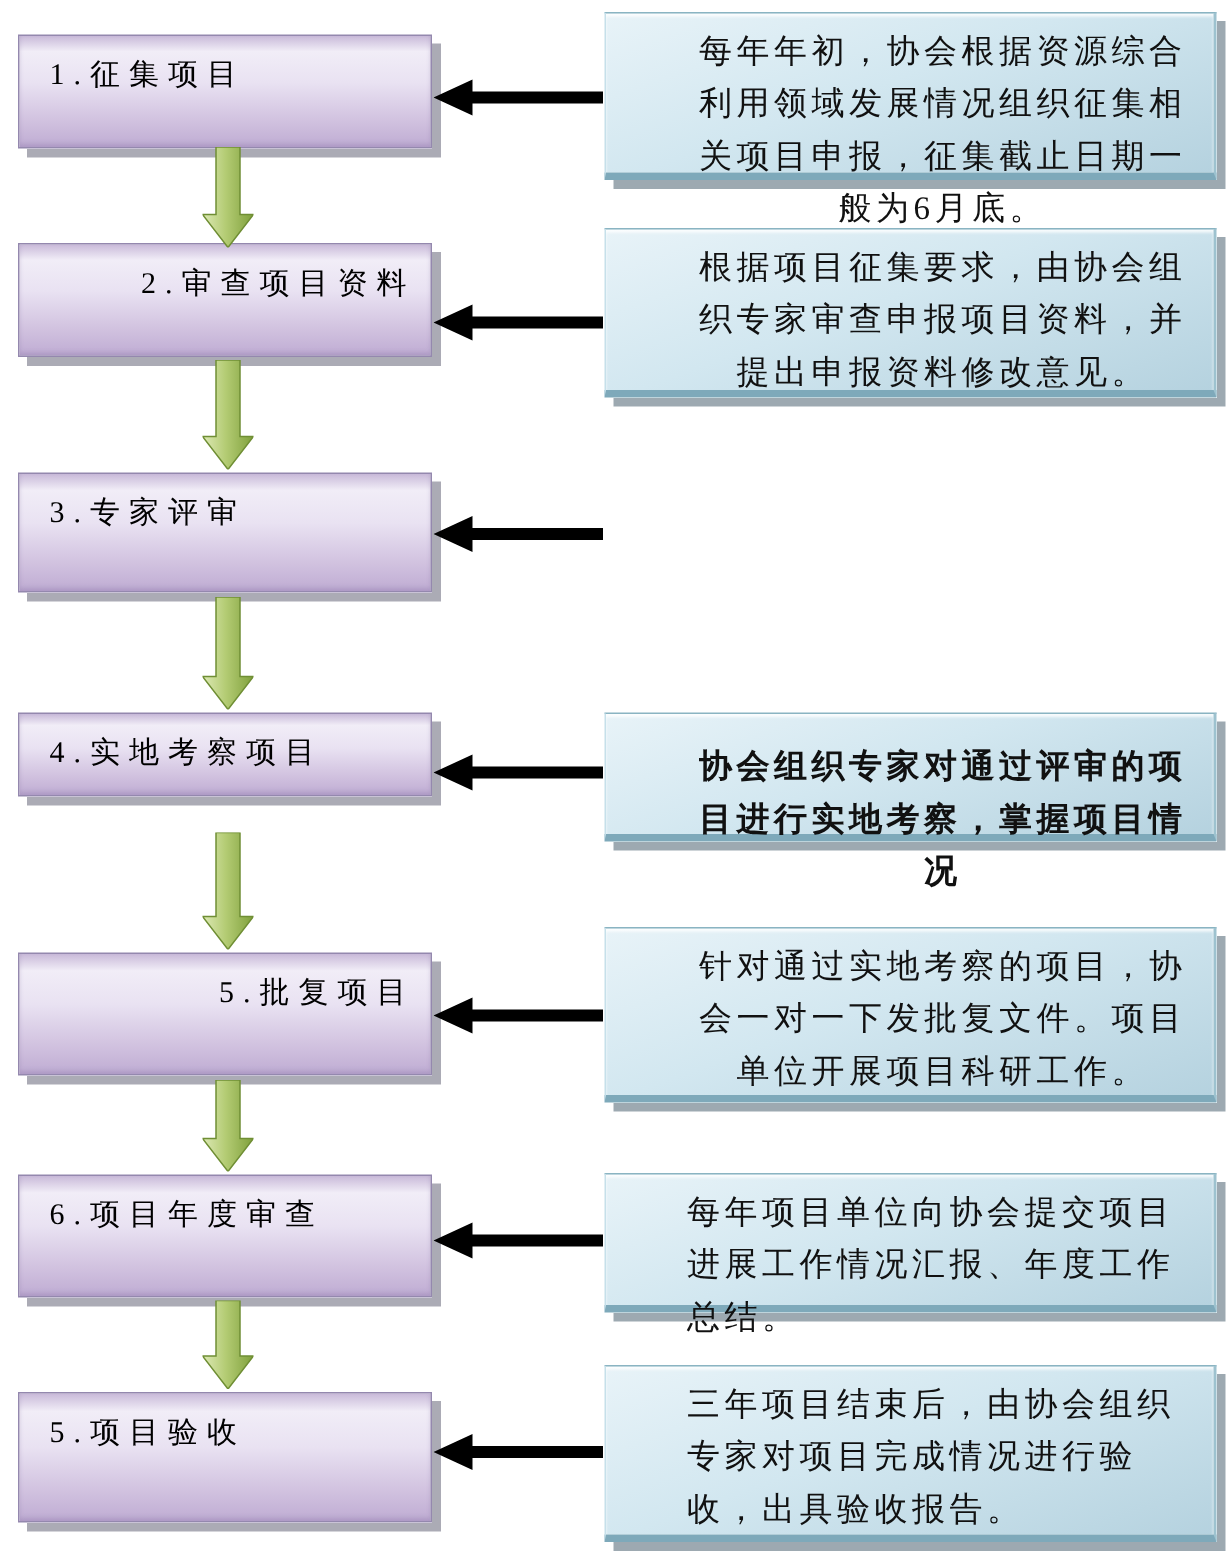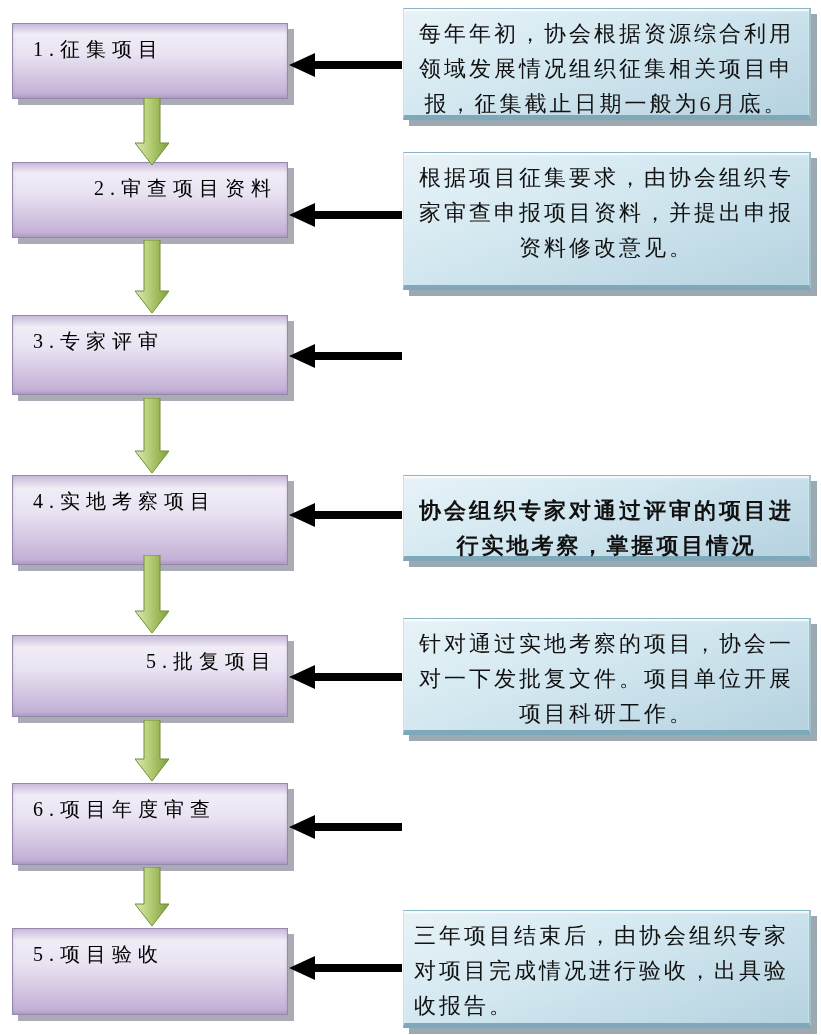--- a/index.html
+++ b/index.html
@@ -23,20 +23,21 @@
     position:absolute;left:403px;width:408px;box-sizing:border-box;
     border-top:1px solid #8ab4c2;border-left:1px solid #c6e0ea;
     border-right:2px solid #9dc2cf;border-bottom:5px solid #7ea9ba;
     background:linear-gradient(160deg,#e8f3f8 0%,#d2e7f0 45%,#b5d2df 100%);
     box-shadow:6px 6px 0 rgba(132,148,158,.8), inset 0 2px 2px rgba(255,255,255,.85);
     padding:7px 10px 0 10px;
   }
   .desc-text{
     font-size:22px;line-height:35px;letter-spacing:3px;color:#111;
     text-align:center;
+    margin-left:44px;
   }
   .desc-box.align-left .desc-text{text-align:left;}
   
   .flow-arrow{position:absolute;left:289px;width:113px;height:28px;}
   .down-arrow{position:absolute;left:135px;width:34px;z-index:2;}
   svg{display:block;}
 </style>
 </head>
 <body>
 
@@ -61,41 +62,41 @@
   <svg class="flow-arrow" style="top:51px;" viewBox="0 0 113 28">
     <polygon points="0,14 26,2 26,10 113,10 113,18 26,18 26,26" fill="#000"></polygon>
   </svg>
   <svg class="down-arrow" style="top:98px;height:67px;" viewBox="0 0 34 67" preserveAspectRatio="none">
     <polygon points="9,0 25,0 25,45 34,45 17,67 0,45 9,45" fill="url(#gg)" stroke="#6f8e34" stroke-width="1"></polygon>
   </svg>
 
   <div class="step-box" style="top:162px;height:76px;text-align:right;">
     <div class="step-label">2.审查项目资料</div>
   </div>
-  <div class="desc-box" style="top:152px;height:138px;">
+  <div class="desc-box" style="top:152px;height:113px;">
     <div class="desc-text">根据项目征集要求，由协会组织专家审查申报项目资料，并提出申报资料修改意见。</div>
   </div>
   <svg class="flow-arrow" style="top:201px;" viewBox="0 0 113 28">
     <polygon points="0,14 26,2 26,10 113,10 113,18 26,18 26,26" fill="#000"></polygon>
   </svg>
   <svg class="down-arrow" style="top:240px;height:73px;" viewBox="0 0 34 73" preserveAspectRatio="none">
     <polygon points="9,0 25,0 25,51 34,51 17,73 0,51 9,51" fill="url(#gg)" stroke="#6f8e34" stroke-width="1"></polygon>
   </svg>
 
   <div class="step-box" style="top:315px;height:80px;">
     <div class="step-label">3.专家评审</div>
   </div>
   <svg class="flow-arrow" style="top:342px;" viewBox="0 0 113 28">
     <polygon points="0,14 26,2 26,10 113,10 113,18 26,18 26,26" fill="#000"></polygon>
   </svg>
   <svg class="down-arrow" style="top:398px;height:75px;" viewBox="0 0 34 75" preserveAspectRatio="none">
     <polygon points="9,0 25,0 25,53 34,53 17,75 0,53 9,53" fill="url(#gg)" stroke="#6f8e34" stroke-width="1"></polygon>
   </svg>
 
-  <div class="step-box" style="top:475px;height:90px;">
+  <div class="step-box" style="top:475px;height:56px;">
     <div class="step-label">4.实地考察项目</div>
   </div>
   <div class="desc-box" style="top:475px;height:86px;font-weight:bold;">
     <div class="desc-text" style="padding-top:10px;">协会组织专家对通过评审的项目进行实地考察，掌握项目情况</div>
   </div>
   <svg class="flow-arrow" style="top:501px;" viewBox="0 0 113 28">
     <polygon points="0,14 26,2 26,10 113,10 113,18 26,18 26,26" fill="#000"></polygon>
   </svg>
   <svg class="down-arrow" style="top:555px;height:78px;" viewBox="0 0 34 78" preserveAspectRatio="none">
     <polygon points="9,0 25,0 25,56 34,56 17,78 0,56 9,56" fill="url(#gg)" stroke="#6f8e34" stroke-width="1"></polygon>
@@ -110,20 +111,23 @@
   <svg class="flow-arrow" style="top:663px;" viewBox="0 0 113 28">
     <polygon points="0,14 26,2 26,10 113,10 113,18 26,18 26,26" fill="#000"></polygon>
   </svg>
   <svg class="down-arrow" style="top:720px;height:61px;" viewBox="0 0 34 61" preserveAspectRatio="none">
     <polygon points="9,0 25,0 25,39 34,39 17,61 0,39 9,39" fill="url(#gg)" stroke="#6f8e34" stroke-width="1"></polygon>
   </svg>
 
   <div class="step-box" style="top:783px;height:82px;">
     <div class="step-label">6.项目年度审查</div>
   </div>
+  <div class="desc-box align-left" style="top:782px;height:93px;">
+    <div class="desc-text">每年项目单位向协会提交项目进展工作情况汇报、年度工作总结。</div>
+  </div>
   <svg class="flow-arrow" style="top:813px;" viewBox="0 0 113 28">
     <polygon points="0,14 26,2 26,10 113,10 113,18 26,18 26,26" fill="#000"></polygon>
   </svg>
   <svg class="down-arrow" style="top:867px;height:59px;" viewBox="0 0 34 59" preserveAspectRatio="none">
     <polygon points="9,0 25,0 25,37 34,37 17,59 0,37 9,37" fill="url(#gg)" stroke="#6f8e34" stroke-width="1"></polygon>
   </svg>
 
   <div class="step-box" style="top:928px;height:87px;">
     <div class="step-label">5.项目验收</div>
   </div>

